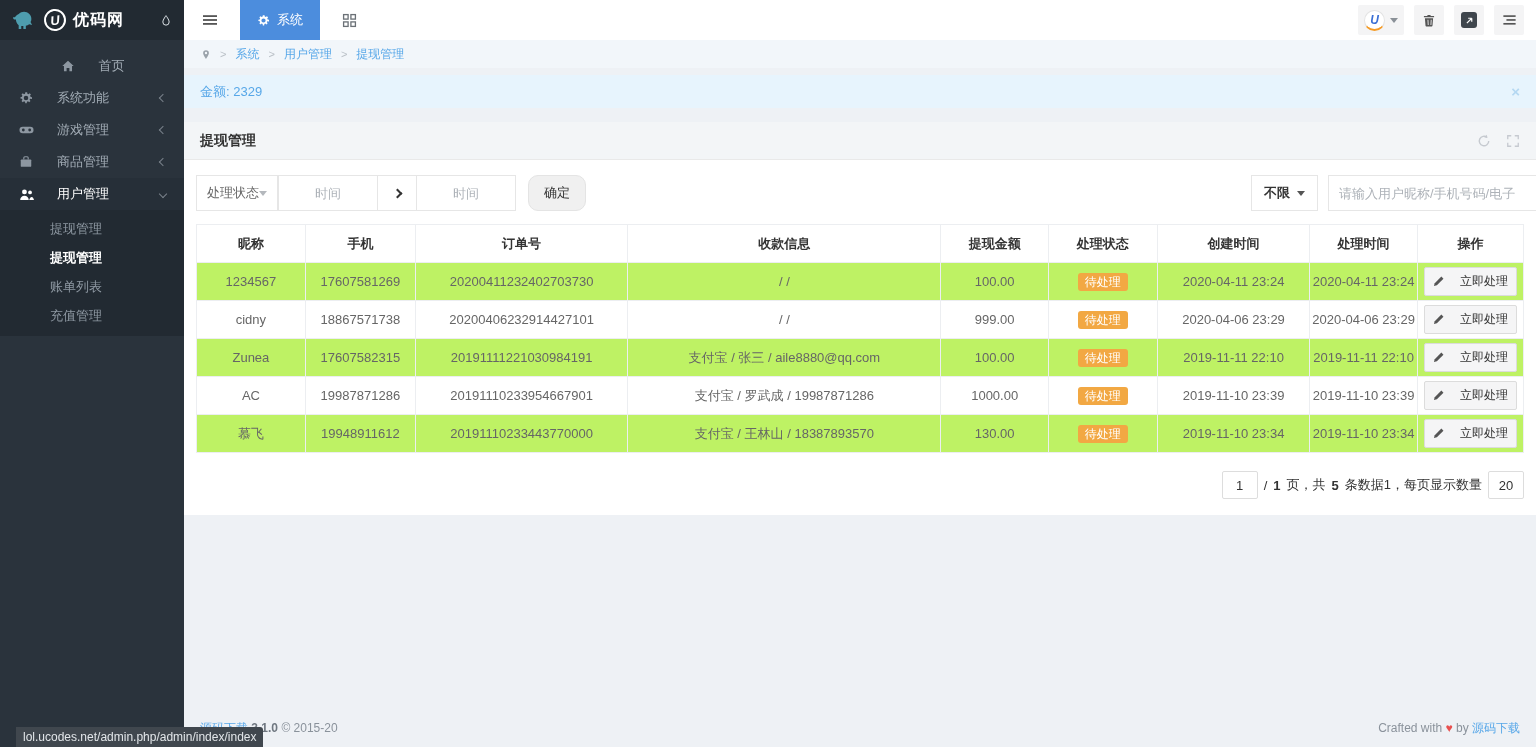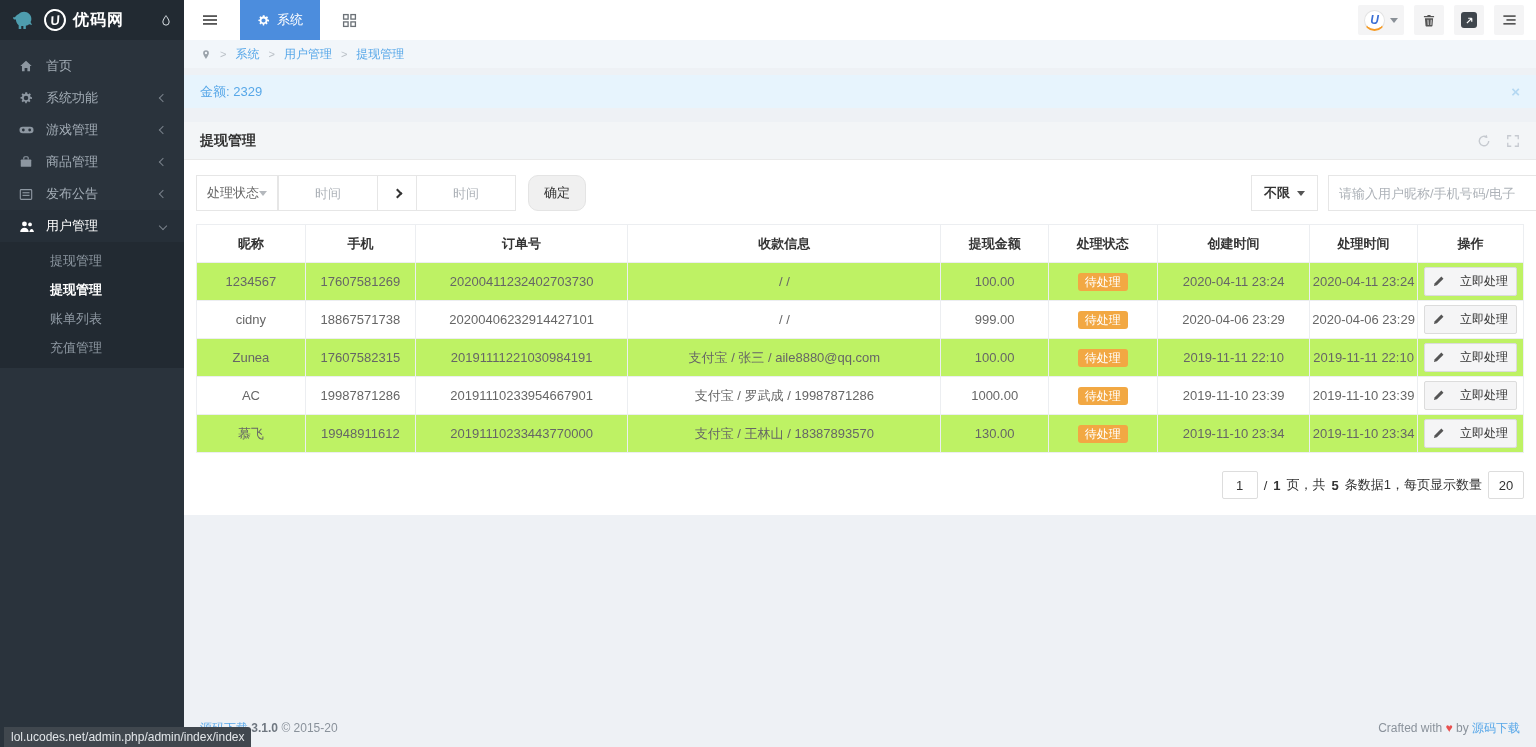--- a/index.html
+++ b/index.html
@@ -7,21 +7,21 @@
   body { font-family:"Liberation Sans","DejaVu Sans",sans-serif; font-size:13px; background:#eef1f5; }
   .app { display:flex; width:1536px; height:747px; }
 
   
   .sidebar { width:184px; flex-shrink:0; background:#2a333c; color:#a3adb6; display:flex; flex-direction:column; position:relative; }
   .logo-bar { height:40px; background:#222a32; display:flex; align-items:center; padding:0 12px; gap:7px; color:#fff; flex-shrink:0; }
   .logo-u { width:22px; height:22px; border:2px solid #fff; border-radius:50%; display:flex; align-items:center; justify-content:center; font-weight:bold; font-style:italic; font-size:13px; color:#fff; transform:rotate(-8deg); }
   .brand { font-size:16px; font-weight:bold; letter-spacing:1px; }
   .logo-drop { margin-left:auto; color:#dfe5ea; display:flex; }
   .nav { padding-top:10px; }
-  .nav-item { height:32px; display:flex; align-items:center; padding:0 18px; gap:12px; cursor:pointer; font-size:13px; }
+  .nav-item { height:32px; display:flex; align-items:center; padding:0 18px; gap:23px; cursor:pointer; font-size:13px;justify-content:center; }
   .nav-item .icn { width:16px; display:flex; justify-content:center; color:#8d97a1; }
   .nav-item.active { color:#fff; background:#262f38; }
   .nav-item.active .icn { color:#fff; }
   .chev { width:6px; height:6px; border-right:1.5px solid currentColor; border-bottom:1.5px solid currentColor; display:inline-block; }
   .chev.left { transform:rotate(135deg); }
   .chev.down { transform:rotate(45deg); }
   .nav-item .chev { margin-left:auto; color:#7a828b; }
   .submenu { background:#222a32; padding:4px 0 6px; }
   .sub-item { height:29px; line-height:29px; padding-left:50px; font-size:13px; color:#8e98a2; cursor:pointer; }
   .sub-item.active { color:#fff; font-weight:bold; }
@@ -88,21 +88,21 @@
   .pg-input { width:36px; height:28px; border:1px solid #ddd; border-radius:2px; text-align:center; font-size:13px; color:#333; outline:none; }
   .pg-bold { font-weight:bold; }
 
   
   .footer { margin-top:auto; display:flex; justify-content:space-between; align-items:center; padding:0 16px 10px; font-size:12px; color:#8a929b; flex-shrink:0; }
   .f-link { color:#57a7e8; cursor:pointer; }
   .f-ver { font-weight:bold; color:#6f7780; }
   .heart { color:#e8504f; }
 
   
-  .status-tip { position:fixed; left:4px; bottom:0; background:#40474e; color:#e2e6e9; font-size:12px; padding:3px 7px; border-top-right-radius:3px; z-index:50; }
+  .status-tip { position:fixed; left:16px; bottom:0; background:#40474e; color:#e2e6e9; font-size:12px; padding:3px 7px; border-top-right-radius:3px; z-index:50; }
 </style>
 </head>
 <body>
 
 <div class="app">
 
   <aside class="sidebar">
     <div class="logo-bar">
       <span style="display:flex;">
         <svg width="25" height="21" viewBox="0 0 26 22">
@@ -147,31 +147,20 @@
         <span class="chev left"></span>
       </div>
       <div class="nav-item">
         <span class="icn">
             <svg width="14" height="14" viewBox="0 0 16 16">
               <path d="M5.5 5V3.2A1.2 1.2 0 0 1 6.7 2h2.6a1.2 1.2 0 0 1 1.2 1.2V5" fill="none" stroke="currentColor" stroke-width="1.3"></path>
               <rect x="2" y="5" width="12" height="8.5" rx="1" fill="currentColor"></rect>
             </svg>
           </span>
         <span>商品管理</span>
-        <span class="chev left"></span>
-      </div>
-      <div class="nav-item">
-        <span class="icn">
-            <svg width="14" height="13" viewBox="0 0 16 14" fill="none" stroke="currentColor" stroke-width="1.3">
-              <rect x="1.5" y="1.5" width="13" height="11" rx="1"></rect>
-              <line x1="4" y1="5" x2="12" y2="5"></line>
-              <line x1="4" y1="8" x2="12" y2="8"></line>
-            </svg>
-          </span>
-        <span>发布公告</span>
         <span class="chev left"></span>
       </div>
       <div class="nav-item active">
         <span class="icn">
             <svg width="15" height="13" viewBox="0 0 16 14" fill="currentColor">
               <circle cx="5.8" cy="4.2" r="2.6"></circle>
               <path d="M1.2 13c0-2.6 2-4.6 4.6-4.6s4.6 2 4.6 4.6z"></path>
               <circle cx="11.8" cy="4.8" r="2"></circle>
               <path d="M11 13c.2-2 1.3-3.4 2.6-3.4 1.2 0 2.2 1.5 2.4 3.4z"></path>
             </svg>

